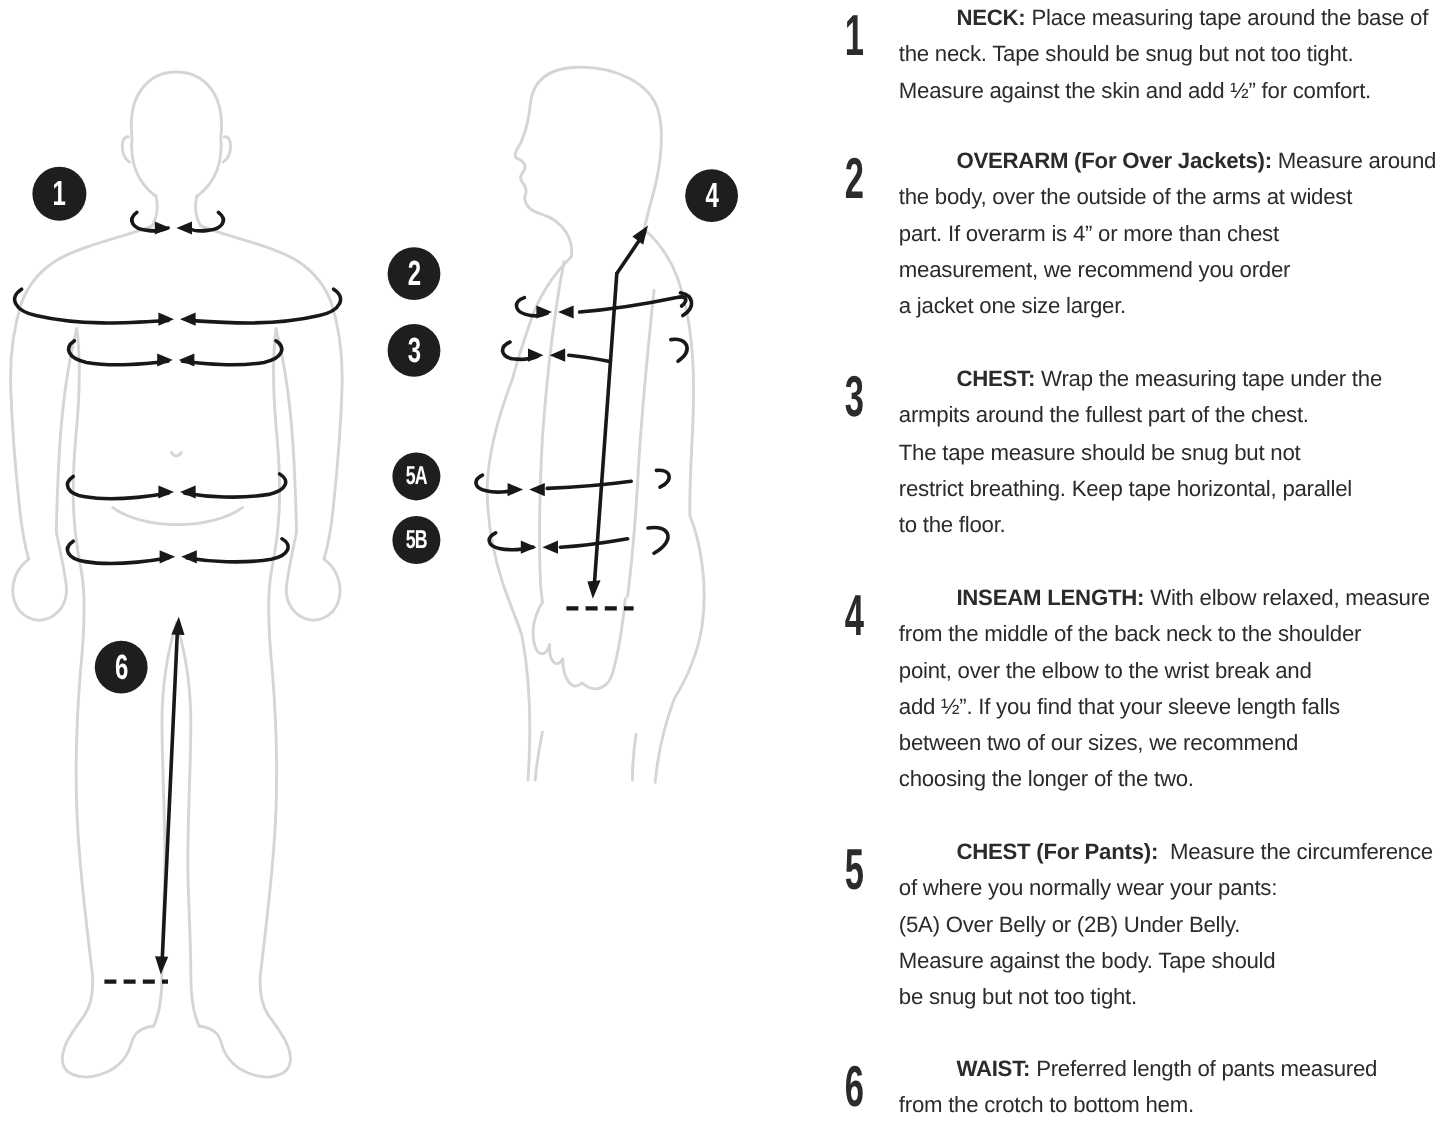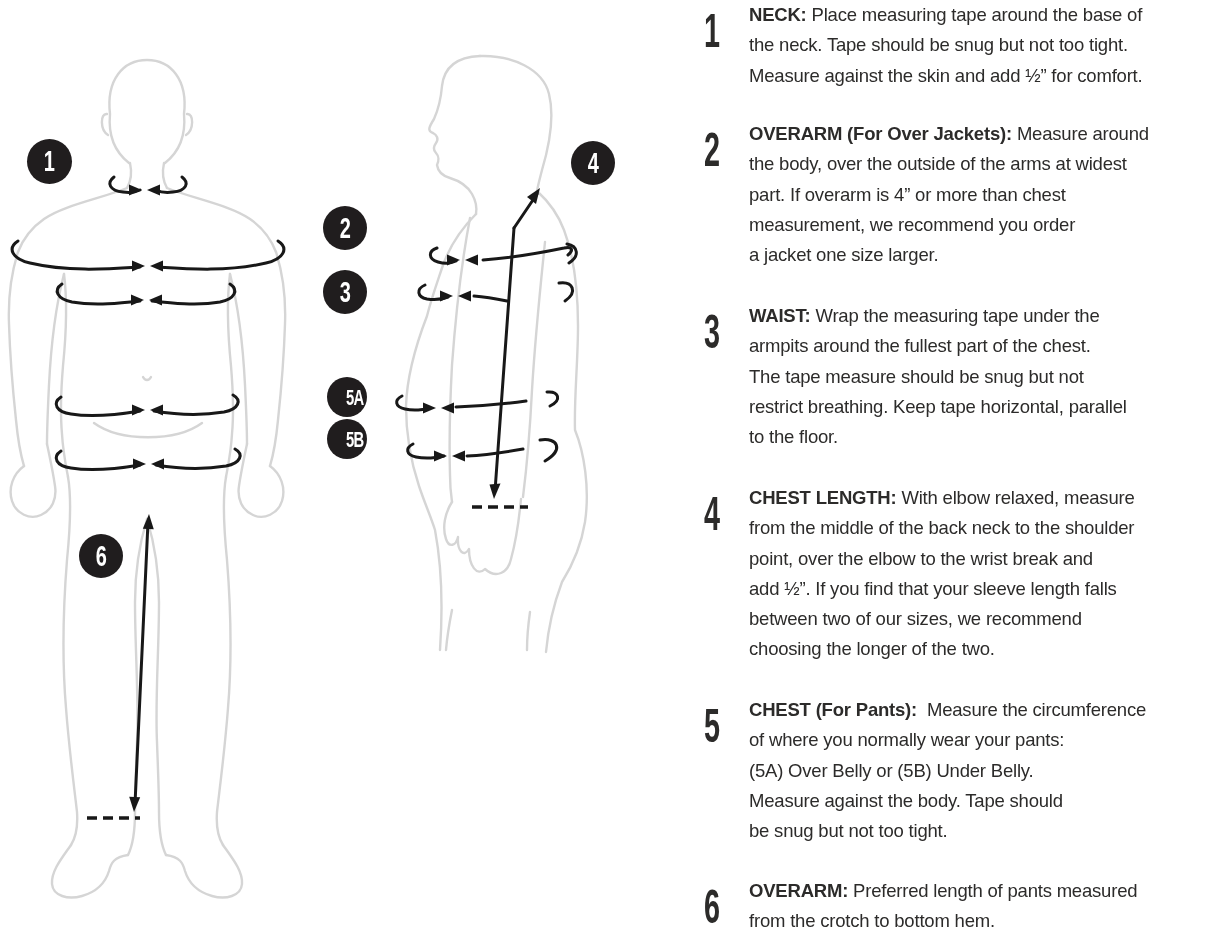--- a/index.html
+++ b/index.html
@@ -4,33 +4,33 @@
 <style>
   html,body{margin:0;padding:0;background:#fff;}
   .page{position:relative;width:1207px;height:934px;background:#ffffff;overflow:hidden;
         font-family:"Liberation Sans", sans-serif;}
   .diagram-svg{position:absolute;left:0;top:0;}
   
   .badge{position:absolute;border-radius:50%;background:#201d1e;color:#fff;
          display:flex;align-items:center;justify-content:center;}
   .badge-lg{width:45px;height:45px;}
   .badge-md{width:44px;height:44px;}
-  .badge-sm{width:40px;height:40px;justify-content:flex-end;}
+  .badge-sm{width:40px;height:40px;}
   .badge .glyph{display:inline-block;font-weight:700;transform:scale(0.74,1.08);letter-spacing:-1px;}
   .badge-lg .glyph,.badge-md .glyph{font-size:27px;}
   .badge-sm .glyph{font-size:20px;}
   
   .instructions{position:absolute;left:700px;top:0;width:507px;height:934px;color:#2c2b2a;}
   .item{position:absolute;left:0;width:100%;display:flex;}
   .item .num{flex:0 0 45px;padding-left:4px;}
   .num-glyph{display:inline-block;font-size:48px;line-height:1;font-weight:700;
              transform:scale(0.60,1.0);transform-origin:top left;margin-top:7px;letter-spacing:-2px;}
   .item .body{flex:1;font-size:18.5px;line-height:30.3px;letter-spacing:-0.2px;
               white-space:pre;font-weight:500;}
-  .item .label{font-weight:600;}
+  .item .label{font-weight:600;margin-left:48px;}
 </style>
 </head>
 <body>
 
 <div class="page">
 
   <svg class="diagram-svg" width="700" height="934" viewBox="0 0 700 934">
     <defs>
       <g id="arrpair">
         <polygon points="0,0 -13,-5.5 -13,5.5"></polygon>
@@ -134,21 +134,21 @@
     </div>
   <div class="badge badge-md" style="left:323px;top:270px;">
       <span class="glyph">3</span>
     </div>
   <div class="badge badge-md" style="left:571px;top:141px;">
       <span class="glyph">4</span>
     </div>
   <div class="badge badge-sm" style="left:327px;top:377px;">
       <span class="glyph">5A</span>
     </div>
-  <div class="badge badge-sm" style="left:327px;top:419px;">
+  <div class="badge badge-sm" style="left:327px;top:430px;">
       <span class="glyph">5B</span>
     </div>
   <div class="badge badge-md" style="left:79px;top:534px;">
       <span class="glyph">6</span>
     </div>
 
   <div class="instructions">
 
     <div class="item" style="top:0px;">
       <div class="num"><span class="num-glyph">1</span></div>
@@ -161,46 +161,46 @@
       <div class="num"><span class="num-glyph">2</span></div>
       <div class="body"><strong class="label">OVERARM (For Over Jackets):</strong> <span>Measure around
 the body, over the outside of the arms at widest
 part. If overarm is 4” or more than chest
 measurement, we recommend you order
 a jacket one size larger.</span></div>
     </div>
 
     <div class="item" style="top:301px;">
       <div class="num"><span class="num-glyph">3</span></div>
-      <div class="body"><strong class="label">WAIST:</strong> <span>Wrap the measuring tape under the
+      <div class="body"><strong class="label">CHEST:</strong> <span>Wrap the measuring tape under the
 armpits around the fullest part of the chest.
 The tape measure should be snug but not
 restrict breathing. Keep tape horizontal, parallel
 to the floor.</span></div>
     </div>
 
     <div class="item" style="top:483px;">
       <div class="num"><span class="num-glyph">4</span></div>
-      <div class="body"><strong class="label">CHEST LENGTH:</strong> <span>With elbow relaxed, measure
+      <div class="body"><strong class="label">INSEAM LENGTH:</strong> <span>With elbow relaxed, measure
 from the middle of the back neck to the shoulder
 point, over the elbow to the wrist break and
 add ½”. If you find that your sleeve length falls
 between two of our sizes, we recommend
 choosing the longer of the two.</span></div>
     </div>
 
     <div class="item" style="top:695px;">
       <div class="num"><span class="num-glyph">5</span></div>
       <div class="body"><strong class="label">CHEST (For Pants):</strong> <span> Measure the circumference
 of where you normally wear your pants:
-(5A) Over Belly or (5B) Under Belly.
+(5A) Over Belly or (2B) Under Belly.
 Measure against the body. Tape should
 be snug but not too tight.</span></div>
     </div>
 
     <div class="item" style="top:876px;">
       <div class="num"><span class="num-glyph">6</span></div>
-      <div class="body"><strong class="label">OVERARM:</strong> <span>Preferred length of pants measured
+      <div class="body"><strong class="label">WAIST:</strong> <span>Preferred length of pants measured
 from the crotch to bottom hem.</span></div>
     </div>
 
   </div>
 </div>
 
 </body></html>

